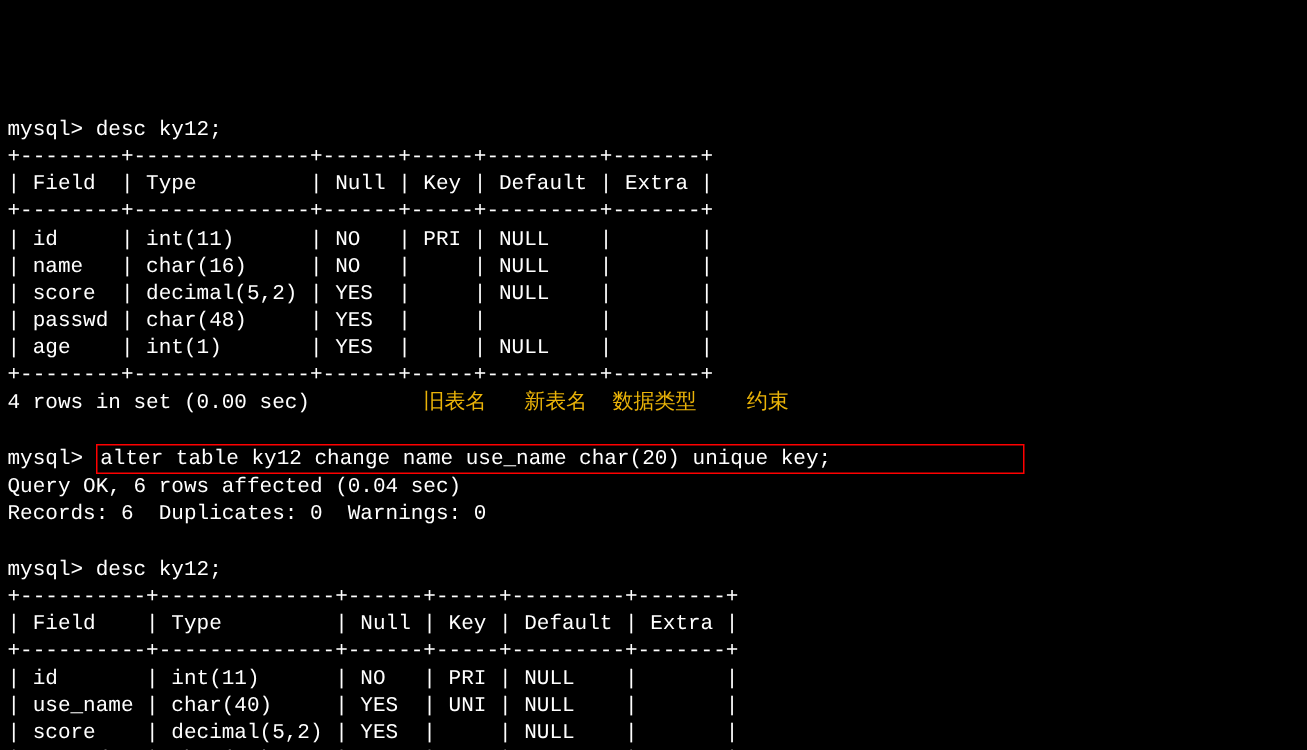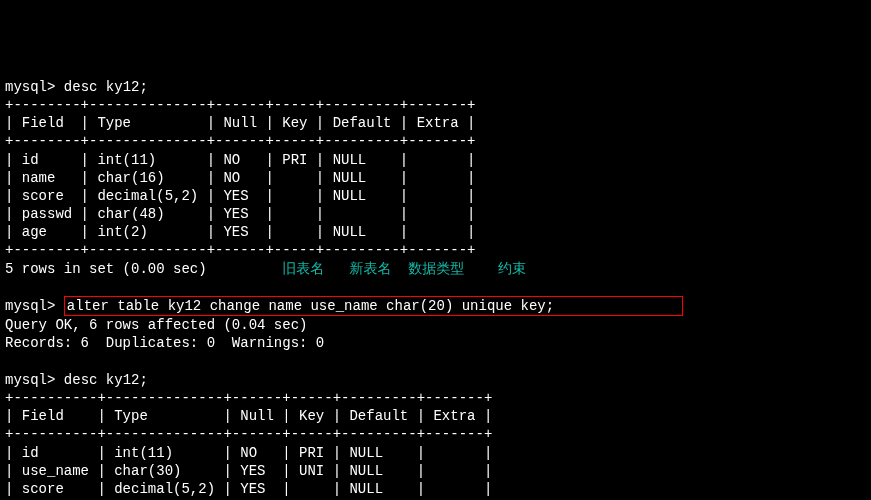--- a/index.html
+++ b/index.html
@@ -12,21 +12,21 @@
       color: #fff;
       font-family: 'Courier New', Consolas, monospace;
       font-size: 14px;
       line-height: 1.3;
       padding: 5px;
       width: 871px;
       height: 500px;
       white-space: pre;
     }
     .red-annotation {
-      color: #14b8a6;
+      color: #eab308;
     }
     .red-box {
       border: 1px solid #ff0000;
       display: inline-block;
       padding: 0 2px;
     }
     .annotation-spacer {
       display: inline-block;
     }
   </style>
@@ -36,34 +36,34 @@
 
 
 <div><span><span>mysql&gt;</span> </span><span>desc ky12;</span>
 <span>+--------+--------------+------+-----+---------+-------+</span>
 <span>| Field  | Type         | Null | Key | Default | Extra |</span>
 <span>+--------+--------------+------+-----+---------+-------+</span>
 <span>| id     | int(11)      | NO   | PRI | NULL    |       |</span>
 <span>| name   | char(16)     | NO   |     | NULL    |       |</span>
 <span>| score  | decimal(5,2) | YES  |     | NULL    |       |</span>
 <span>| passwd | char(48)     | YES  |     |         |       |</span>
-<span>| age    | int(2)       | YES  |     | NULL    |       |</span>
+<span>| age    | int(1)       | YES  |     | NULL    |       |</span>
 <span>+--------+--------------+------+-----+---------+-------+</span>
-<span>5 rows in set (0.00 sec)</span><span class="annotation-spacer">         </span><span class="red-annotation">旧表名</span><span class="red-annotation">   </span><span class="red-annotation">新表名</span><span class="red-annotation">  </span><span class="red-annotation">数据类型</span><span class="red-annotation">    </span><span class="red-annotation">约束</span>
+<span>4 rows in set (0.00 sec)</span><span class="annotation-spacer">         </span><span class="red-annotation">旧表名</span><span class="red-annotation">   </span><span class="red-annotation">新表名</span><span class="red-annotation">  </span><span class="red-annotation">数据类型</span><span class="red-annotation">    </span><span class="red-annotation">约束</span>
 
 <span><span>mysql&gt;</span> </span><span class="red-box"><span>alter table ky12 change name use_name char(20) unique key;</span>               </span>
 <span>Query OK, 6 rows affected (0.04 sec)</span>
 <span>Records: 6  Duplicates: 0  Warnings: 0</span>
 
 <span><span>mysql&gt;</span> </span><span>desc ky12;</span>
 <span>+----------+--------------+------+-----+---------+-------+</span>
 <span>| Field    | Type         | Null | Key | Default | Extra |</span>
 <span>+----------+--------------+------+-----+---------+-------+</span>
 <span>| id       | int(11)      | NO   | PRI | NULL    |       |</span>
-<span>| use_name | char(30)     | YES  | UNI | NULL    |       |</span>
+<span>| use_name | char(40)     | YES  | UNI | NULL    |       |</span>
 <span>| score    | decimal(5,2) | YES  |     | NULL    |       |</span>
 <span>| passwd   | char(48)     | YES  |     |         |       |</span>
 
 
 </div>
 
 
 
 
 </body></html>

